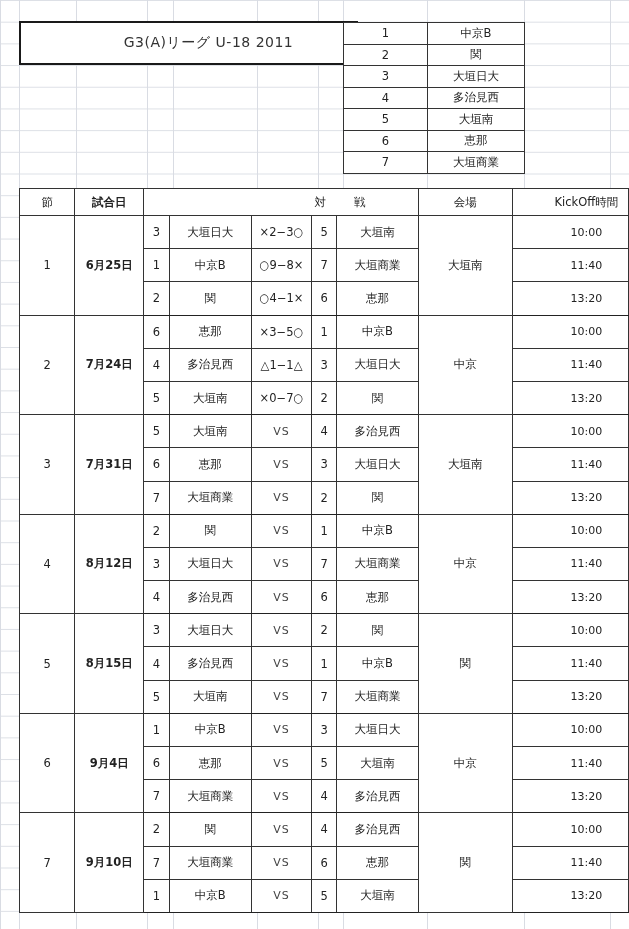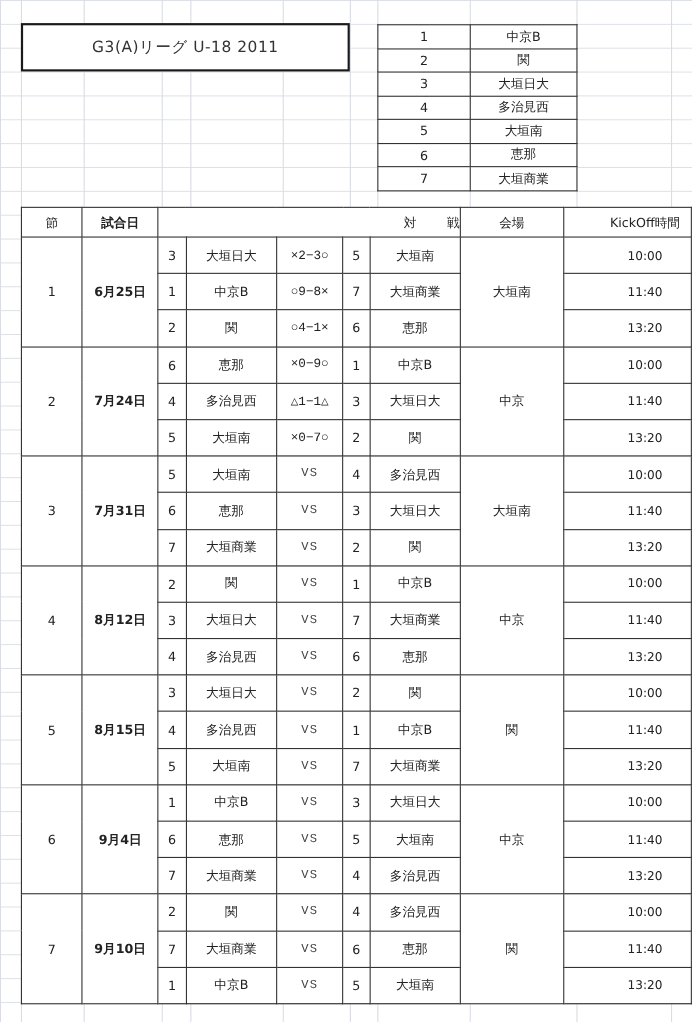--- a/index.html
+++ b/index.html
@@ -11,38 +11,38 @@
       linear-gradient(to bottom, #dde0e6 1px, transparent 1px);
     background-size: 100% 100%, 100% 21.7px;
     font-family: "DejaVu Sans", sans-serif;
     color: #222;
   }
   .vgrid { position: absolute; top: 0; bottom: 0; width: 1px; background: #d9dce3; }
   .title-box {
     position: absolute; left: 19px; top: 21px; width: 295px; height: 40px;
     border: 2px solid #1a1a1a; background: #fff;
     display: flex; align-items: center; justify-content: center;
-    font-size: 14px; letter-spacing: 0.5px; color: #333;
+    font-size: 14px; letter-spacing: 0.5px; color: #333; padding-left: 40px;
   }
   table { border-collapse: collapse; background: #fff; position: absolute; }
   td, th { border: 1px solid #333; text-align: center; vertical-align: middle; padding: 0; font-weight: normal; font-size: 11.5px; color: #222; }
   .teams { left: 343px; top: 22px; }
   .teams td { height: 20.5px; }
   .teams td.no { width: 83px; }
   .teams td.nm { width: 96px; }
   .sched { left: 19px; top: 188px; }
   .sched th { height: 26px; font-size: 11.5px; }
   .sched td { height: 32.2px; }
-  .sched thead th.match { text-align: right; padding-left: 118px; letter-spacing: 0; }
+  .sched thead th.match { text-align: center; padding-left: 118px; letter-spacing: 0; }
   .sched thead th.match span.gap { display: inline-block; width: 28px; }
   .c-round { width: 56px; }
   .c-date { width: 70px; font-weight: bold; }
   .c-n { width: 25px; }
   .c-team { width: 83px; }
-  .c-score { width: 60px; font-size: 11.5px; white-space: nowrap; font-family: Liberation Mono, monospace; }
+  .c-score { width: 60px; font-size: 11.5px; white-space: nowrap; }
   .c-n2 { width: 24px; }
   .c-team2 { width: 83px; }
   .c-venue { width: 96px; }
   .c-time { width: 85px; font-size: 11px; padding-left: 32px; }
   .vs { color: #444; font-size: 11px; letter-spacing: 1px; }
   .round-bottom td { border-bottom: 1.5px solid #222; }
 </style>
 </head>
 <body>
 
@@ -130,21 +130,21 @@
         <td class="c-score">○4−1×</td>
         <td class="c-n2">6</td>
         <td class="c-team2">恵那</td>
         <td class="c-time">13:20</td>
       </tr>
       <tr>
         <td class="c-round" rowspan="3">2</td>
         <td class="c-date" rowspan="3">7月24日</td>
         <td class="c-n">6</td>
         <td class="c-team">恵那</td>
-        <td class="c-score">×0−9○</td>
+        <td class="c-score">×3−5○</td>
         <td class="c-n2">1</td>
         <td class="c-team2">中京B</td>
         <td class="c-venue" rowspan="3">中京</td>
         <td class="c-time">10:00</td>
       </tr>
       <tr>
         <td class="c-n">4</td>
         <td class="c-team">多治見西</td>
         <td class="c-score">△1−1△</td>
         <td class="c-n2">3</td>

